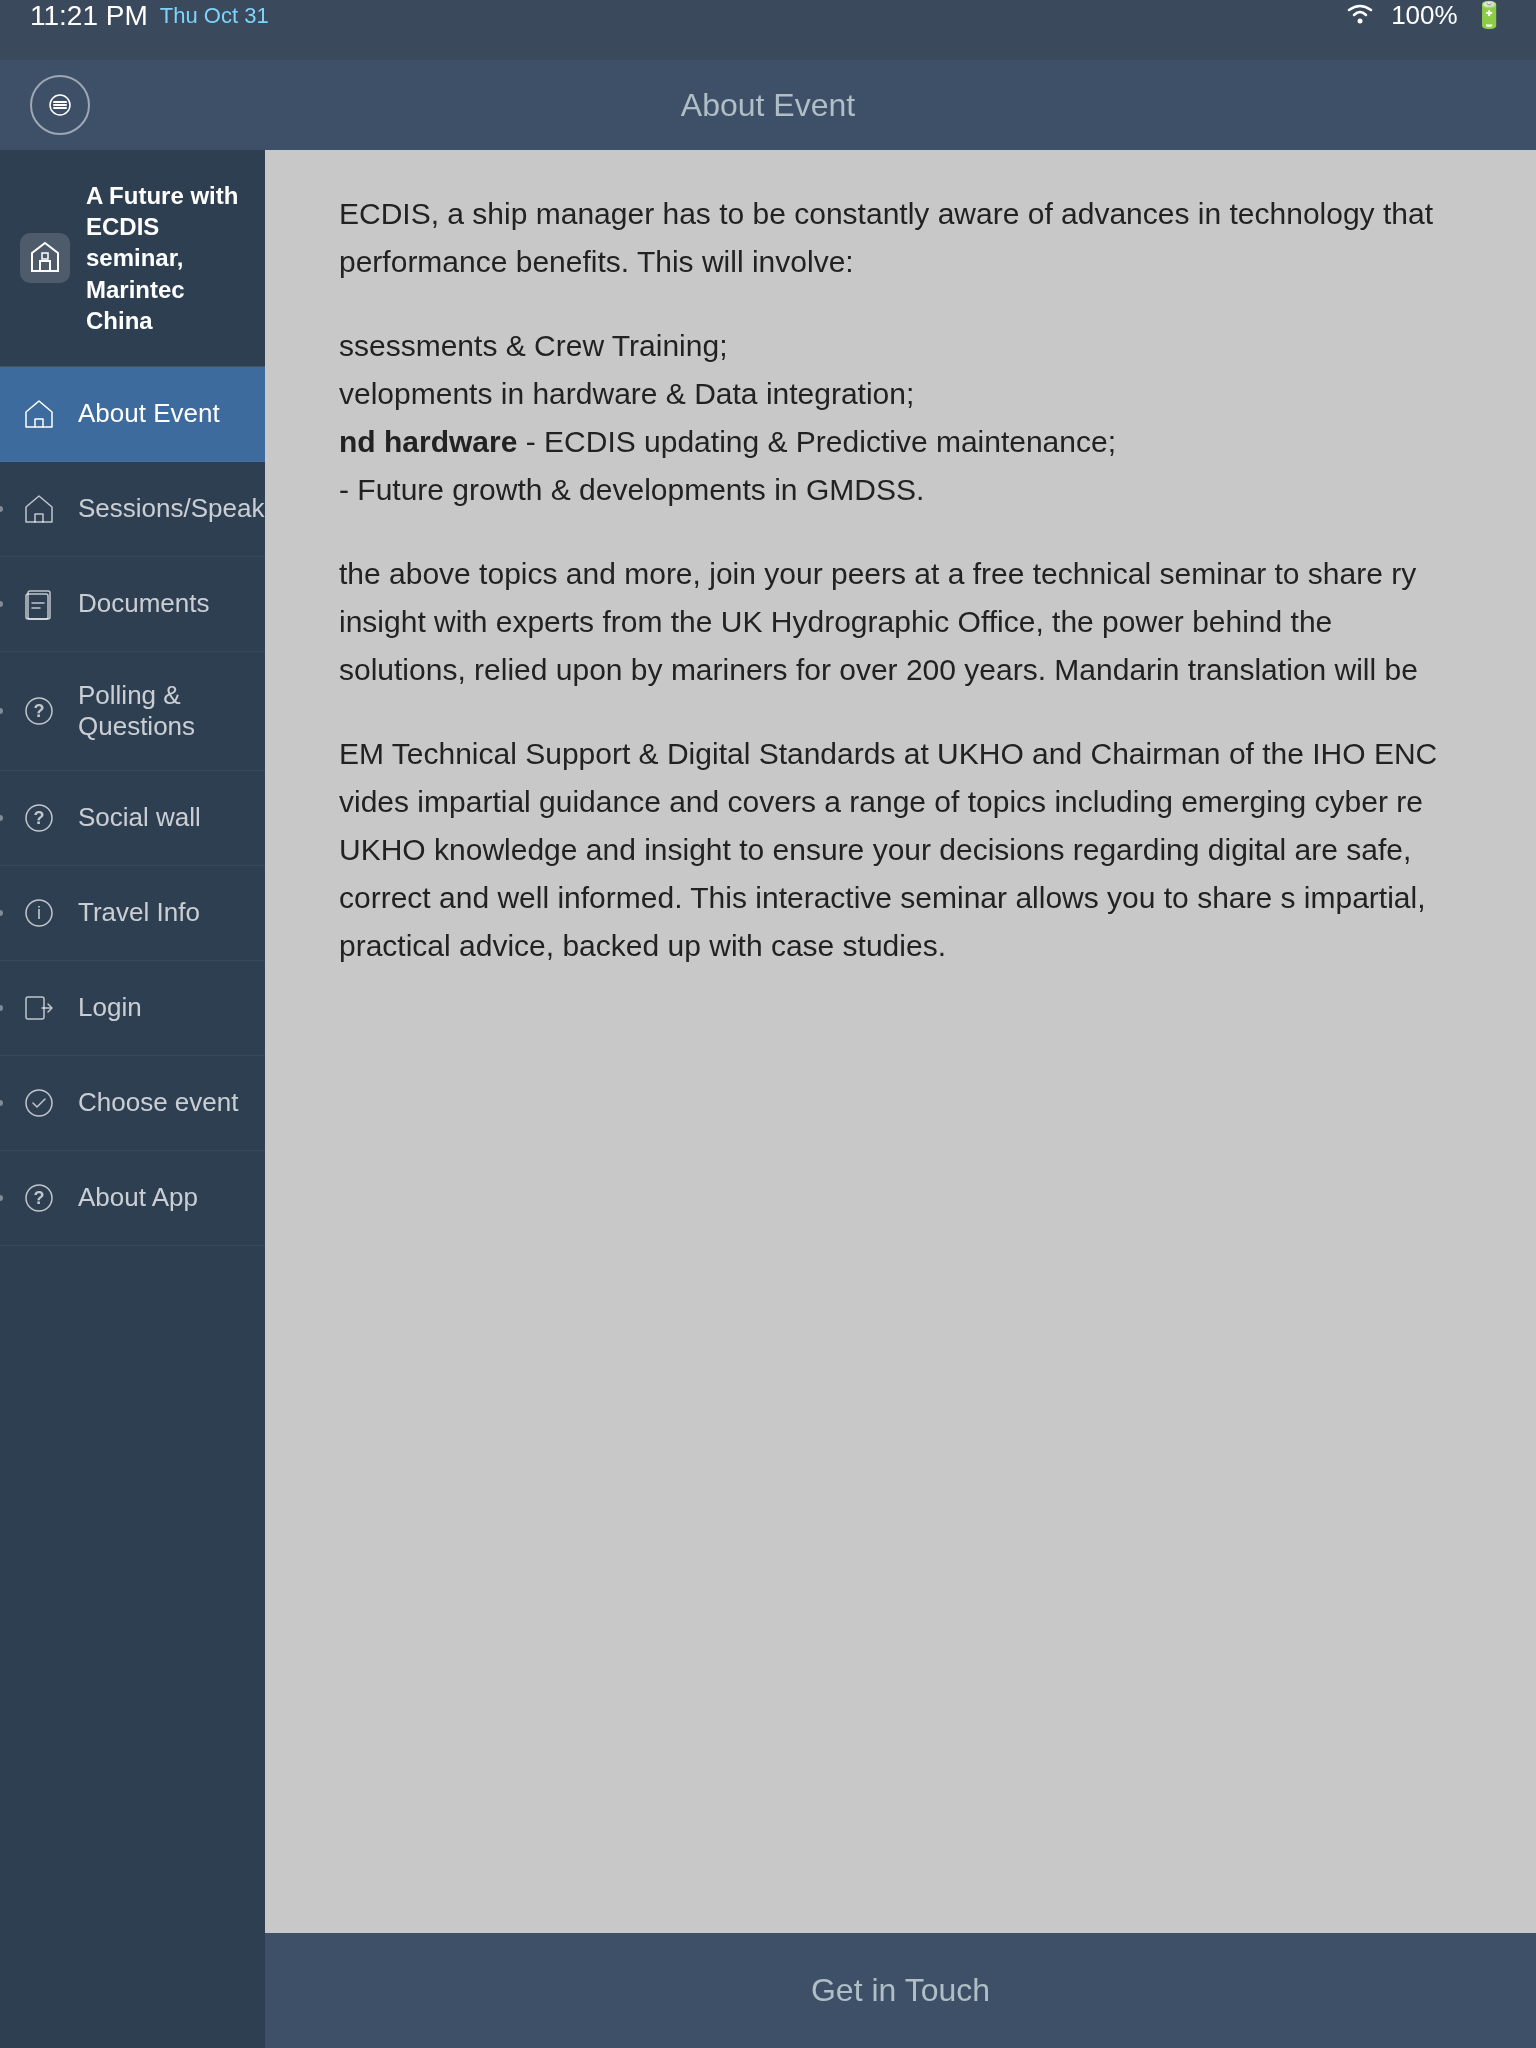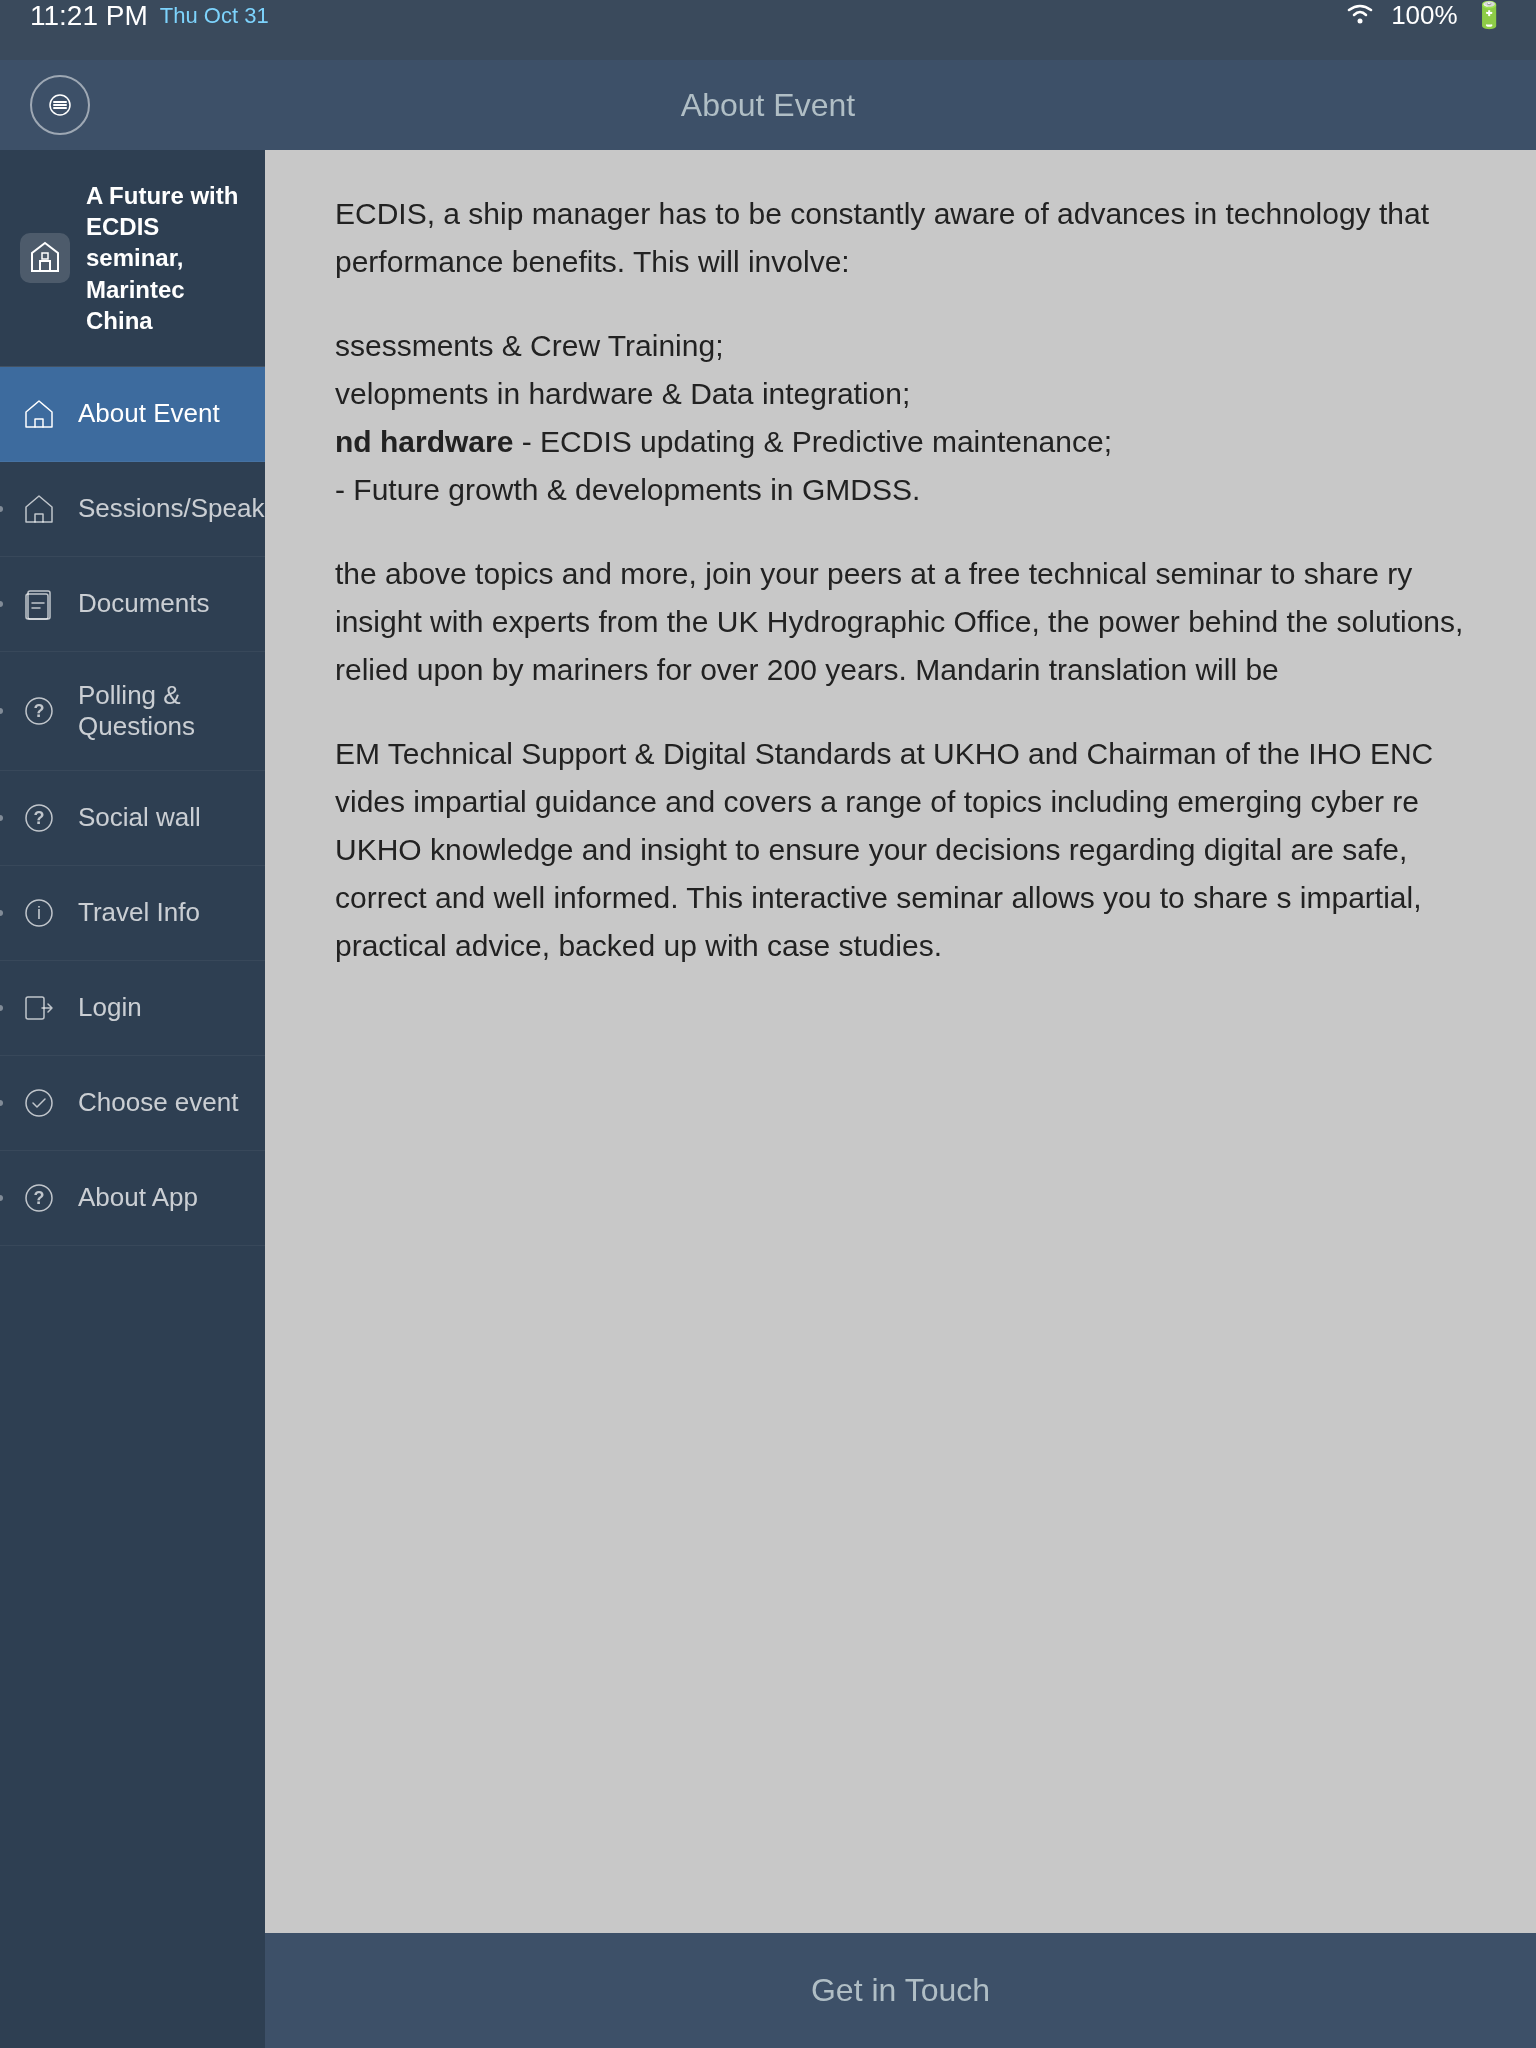--- a/index.html
+++ b/index.html
@@ -183,22 +183,21 @@
     .main-content {
       flex: 1;
       display: flex;
       flex-direction: column;
       overflow: hidden;
     }
     .content-area {
       flex: 1;
       background: #c8c8c8;
       overflow-y: auto;
-      padding: 40px 50px;
-      margin-left: 20px;
+      padding: 40px 74px;
     }
     .content-text {
       font-size: 30px;
       line-height: 1.6;
       color: #222;
     }
     .content-text p {
       margin-bottom: 36px;
     }
     .content-text strong {

